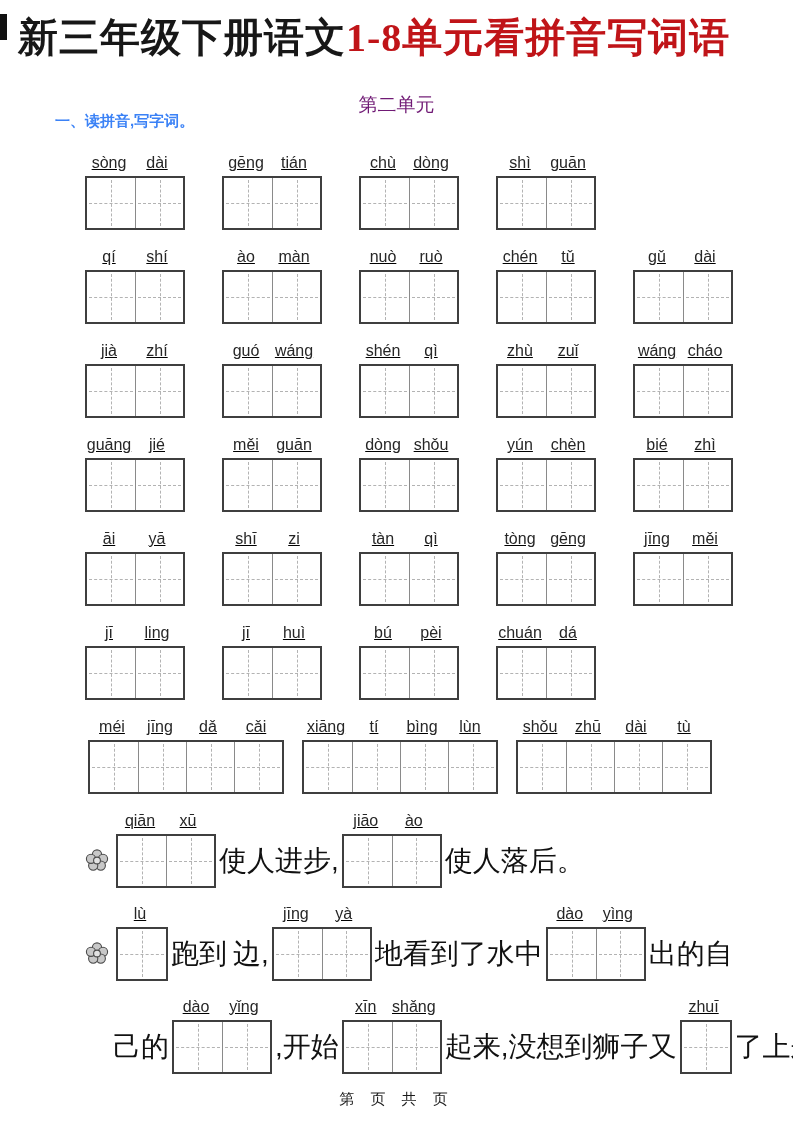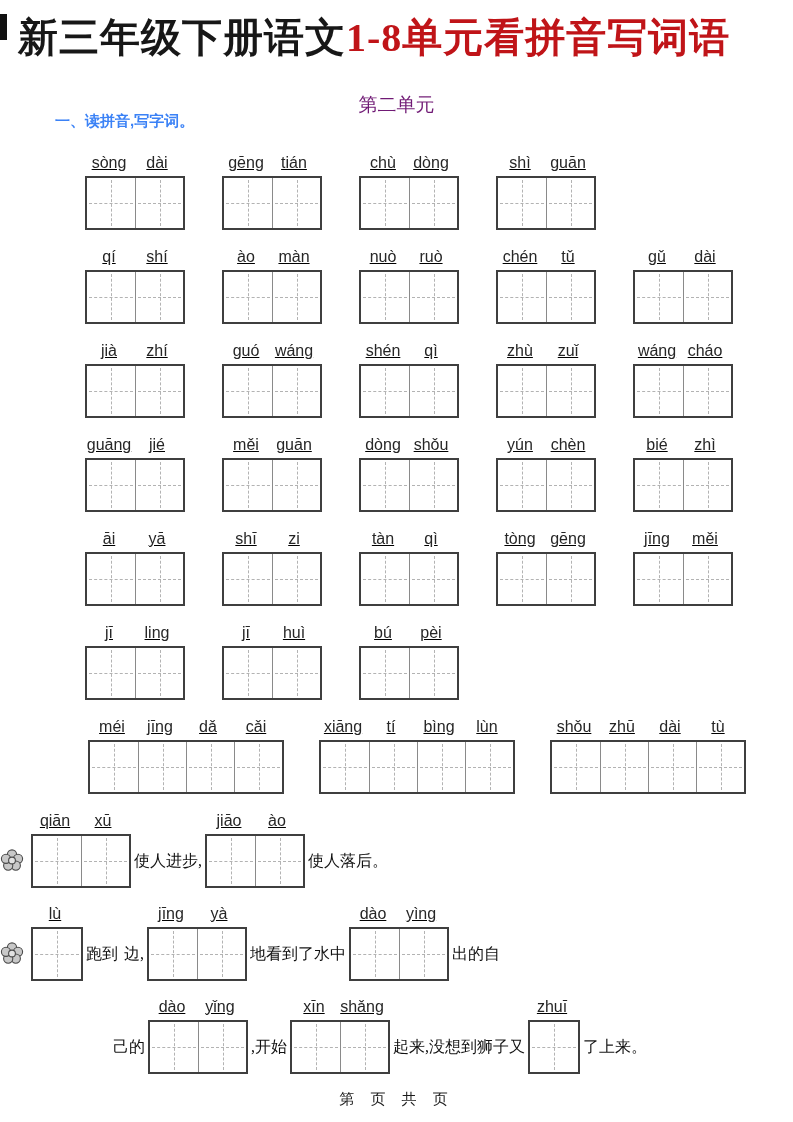--- a/index.html
+++ b/index.html
@@ -28,21 +28,21 @@
   }
   .instruction {
     position:absolute; top:20px; left:55px;
     font-size:15px; font-weight:700; color:#3b82f6;
     font-family:"Liberation Sans","DejaVu Sans",sans-serif;
   }
 
   
   .rows { margin-top:4px; }
   .word-row { display:flex; padding-left:85px; gap:37px; margin-bottom:18px; }
-  .word-row.idiom-row { padding-left:88px; gap:35px; }
+  .word-row.idiom-row { padding-left:88px; gap:18px; }
 
   .group { display:flex; flex-direction:column;text-decoration:underline; }
   .plabels { display:flex; margin-bottom:4px; }
   .plabels span {
     width:48px; text-align:center; white-space:nowrap;
     font-family:"Liberation Sans","DejaVu Sans",sans-serif;
     font-size:16px; color:#262626;
   }
   .wbox { display:flex; border:2px solid #3f3f3f; background:#fff; width:max-content; }
   .cellw { width:48px; height:50px; position:relative; box-sizing:border-box; }
@@ -50,26 +50,26 @@
   .cellw::before {
     content:""; position:absolute; left:50%; top:2px; bottom:2px;
     border-left:1px dashed #b3b3b3;
   }
   .cellw::after {
     content:""; position:absolute; top:50%; left:2px; right:2px;
     border-top:1px dashed #b3b3b3;
   }
 
   
-  .s-row { display:flex; align-items:flex-start; margin-bottom:17px; }
+  .s-row { display:flex; align-items:flex-start; padding-left:85px; margin-bottom:17px; }
   .s-row.indent-110 { padding-left:110px; }
   .s-text {
     margin-top:24px; height:50px; display:flex; align-items:center;
-    font-size:16px; color:#111; white-space:nowrap; padding:0 3px;
-    font-family:Liberation Serif, serif;
+    font-size:28px; color:#111; white-space:nowrap; padding:0 3px;
+    font-family:Liberation Sans, sans-serif;
   }
   .flower-wrap { margin-top:37px; margin-right:7px; width:24px; height:24px; flex:none; }
 
   .footer {
     position:absolute; left:0; right:0; top:1090px;
     text-align:center; font-size:15px; color:#1b1b1b; letter-spacing:6px;
     font-family:"Liberation Sans","DejaVu Sans",sans-serif;
   }
 </style>
 </head>
@@ -356,20 +356,30 @@
           </div>
           <div class="wbox">
             <div class="cellw"></div>
             <div class="cellw"></div>
           </div>
         </div>
         <div class="group">
           <div class="plabels">
             <span>bú</span>
             <span>pèi</span>
+          </div>
+          <div class="wbox">
+            <div class="cellw"></div>
+            <div class="cellw"></div>
+          </div>
+        </div>
+        <div class="group">
+          <div class="plabels">
+            <span>chuán</span>
+            <span>dá</span>
           </div>
           <div class="wbox">
             <div class="cellw"></div>
             <div class="cellw"></div>
           </div>
         </div>
       </div>
       <div class="word-row idiom-row">
         <div class="group">
           <div class="plabels">

